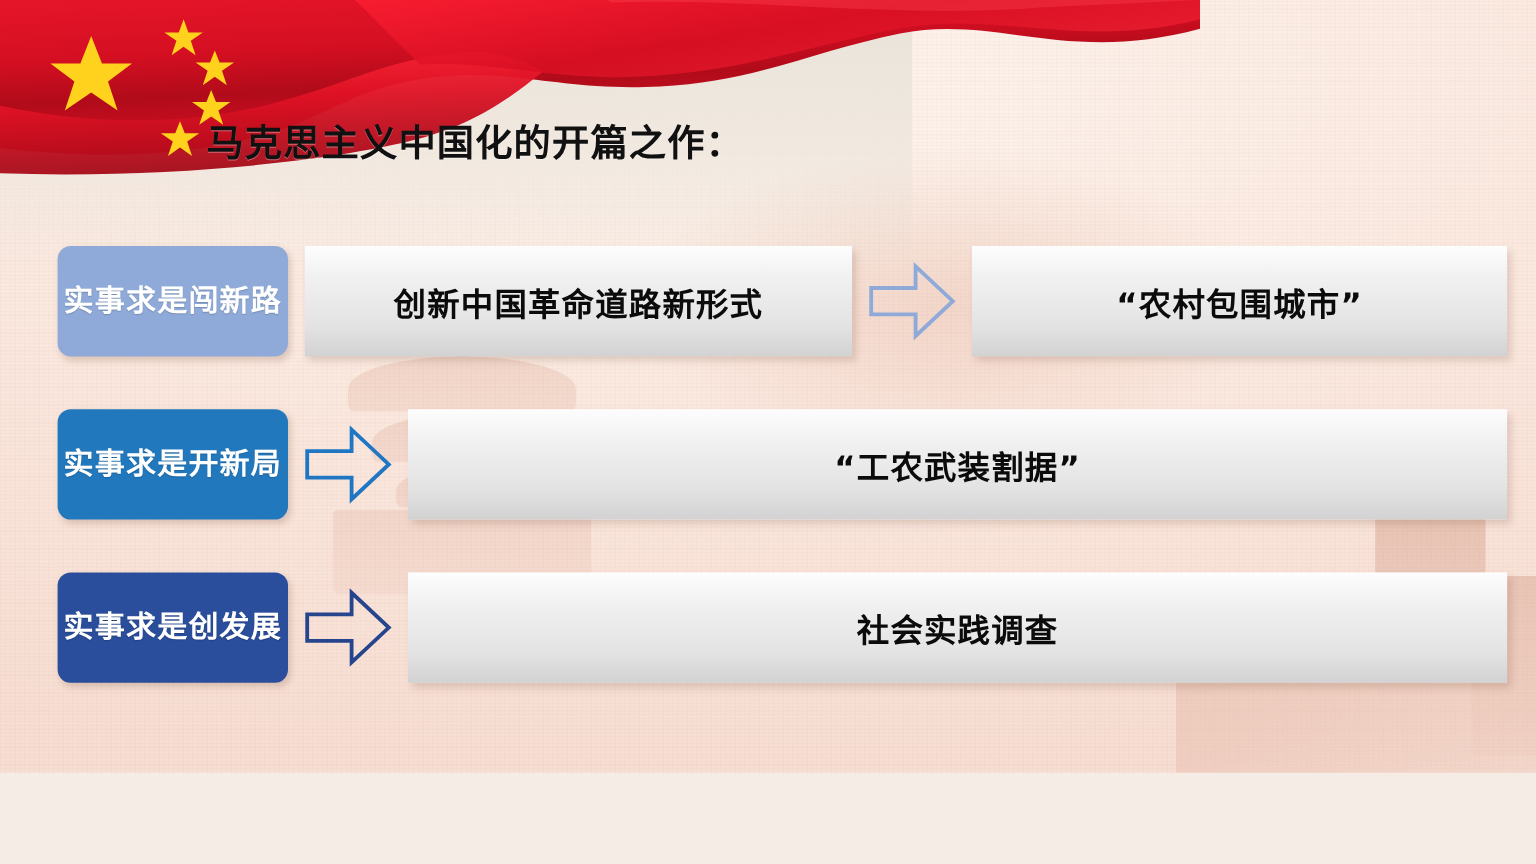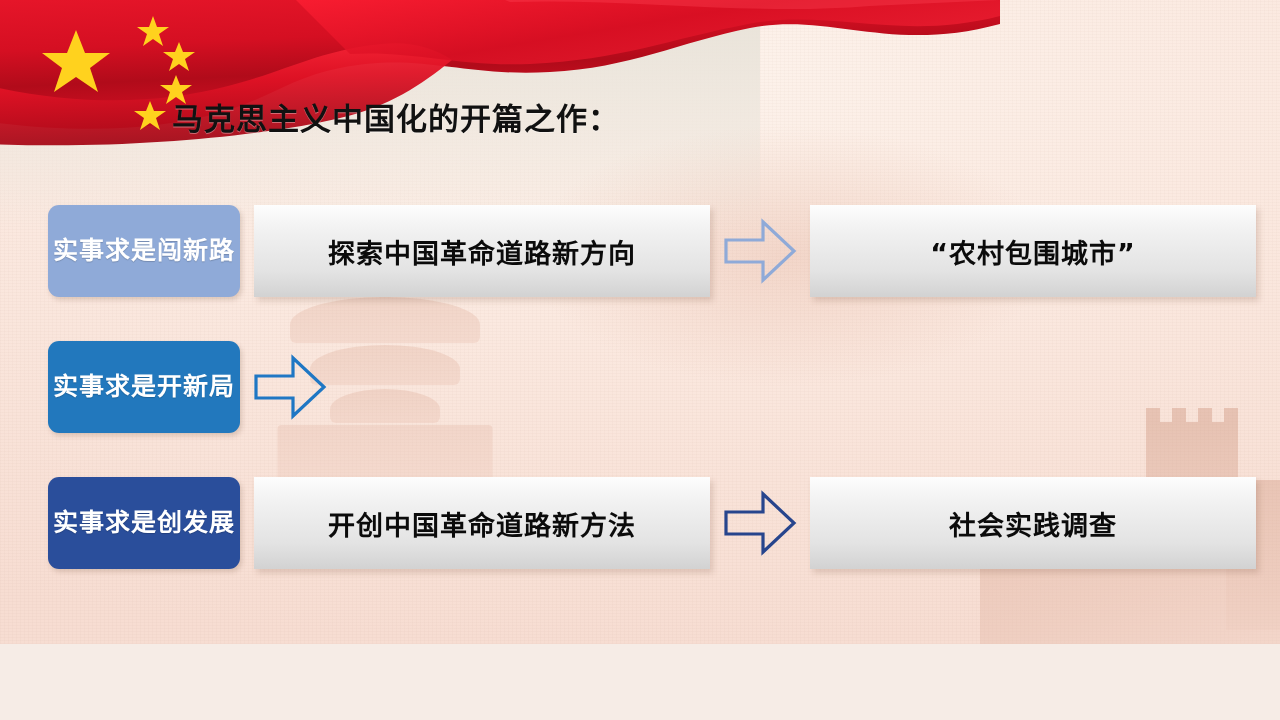--- a/index.html
+++ b/index.html
@@ -279,21 +279,21 @@
 
   <div class="title">马克思主义中国化的开篇之作：</div>
 
   <div class="rows">
 
     <div class="row r1">
       <div class="label-box" style="background:#8faad8;">
         <span class="ln">实事求是</span>
         <span class="ln">闯新路</span>
       </div>
-      <div class="mid-box">探索中国革命道路新方向</div>
+      <div class="mid-box">创新中国革命道路新形式</div>
       <div class="arrow-cell">
         <span>
           <svg width="74" height="66" viewBox="0 0 74 66">
             <polygon points="3,22 40,22 40,4 71,33 40,62 40,44 3,44" fill="none" stroke="#8faad8" stroke-width="3.2" stroke-linejoin="miter"></polygon>
           </svg>
         </span>
       </div>
       <div class="right-box">“农村包围城市”</div>
     </div>
 
@@ -302,28 +302,28 @@
         <span class="ln">实事求是</span>
         <span class="ln">开新局</span>
       </div>
       <div class="arrow-cell">
         <span>
           <svg width="74" height="66" viewBox="0 0 74 66">
             <polygon points="3,22 40,22 40,4 71,33 40,62 40,44 3,44" fill="none" stroke="#1f77c4" stroke-width="3.2" stroke-linejoin="miter"></polygon>
           </svg>
         </span>
       </div>
+      <div class="right-box">“工农武装割据”</div>
     </div>
 
     <div class="row r3">
       <div class="label-box" style="background:#2a4e9b;">
         <span class="ln">实事求是</span>
         <span class="ln">创发展</span>
       </div>
-      <div class="mid-box">开创中国革命道路新方法</div>
       <div class="arrow-cell">
         <span>
           <svg width="74" height="66" viewBox="0 0 74 66">
             <polygon points="3,22 40,22 40,4 71,33 40,62 40,44 3,44" fill="none" stroke="#27458d" stroke-width="3.2" stroke-linejoin="miter"></polygon>
           </svg>
         </span>
       </div>
       <div class="right-box">社会实践调查</div>
     </div>
 

